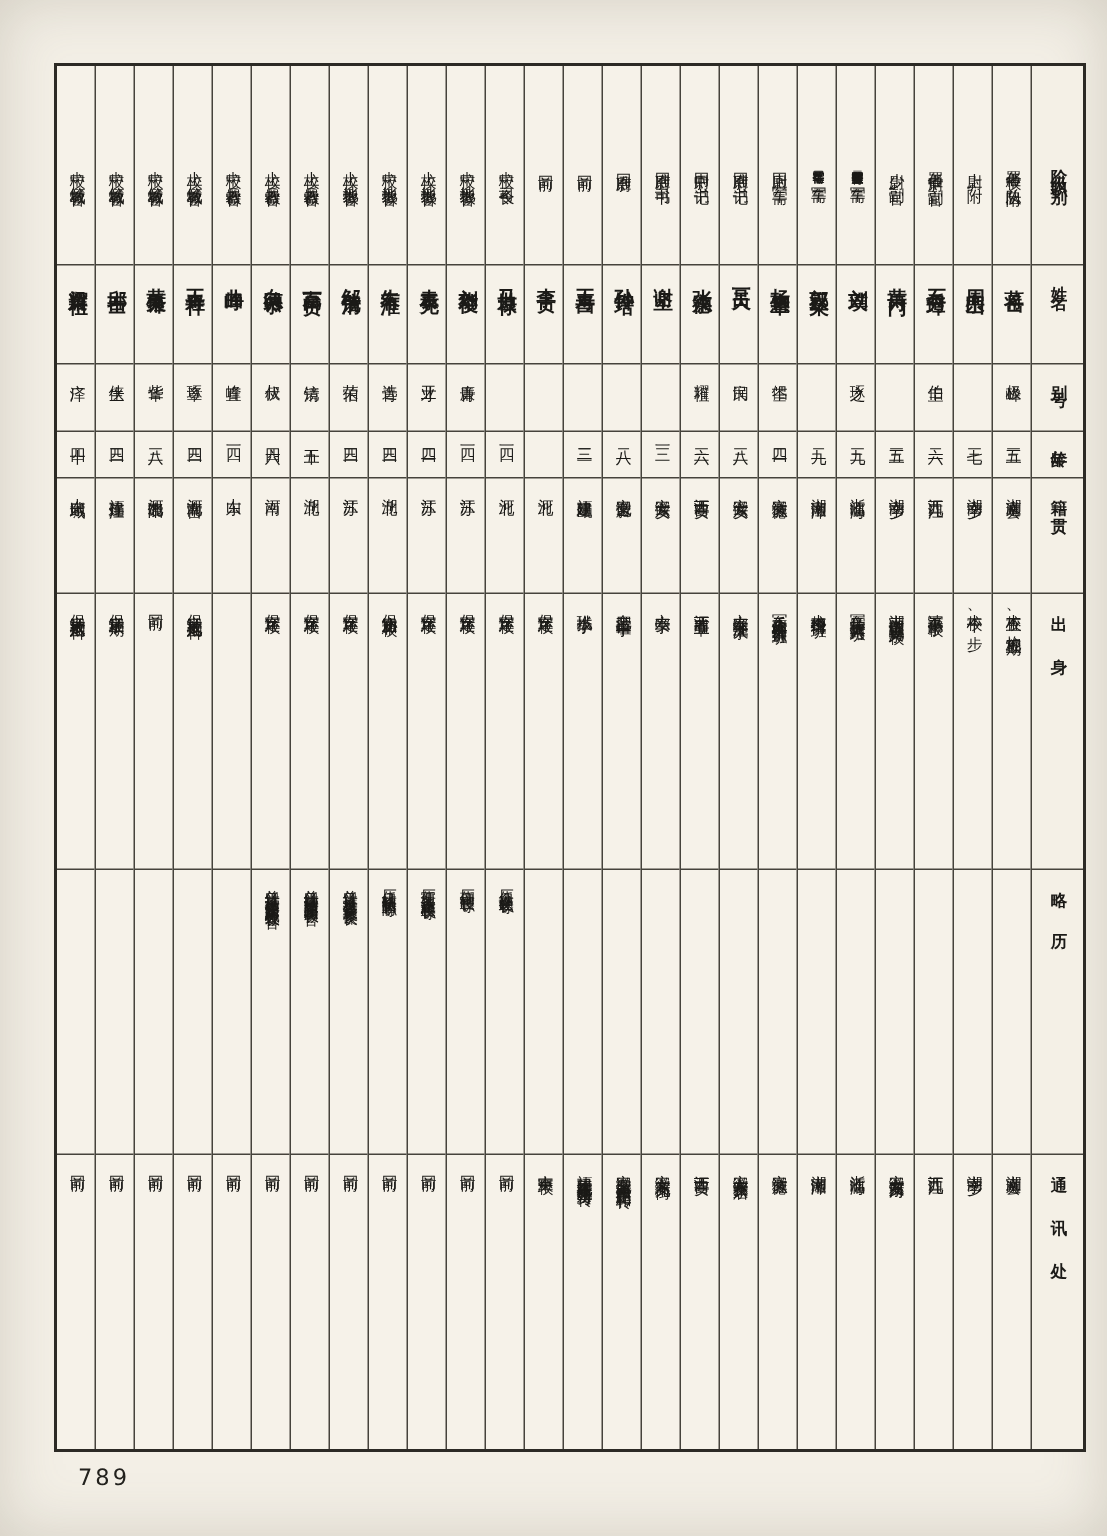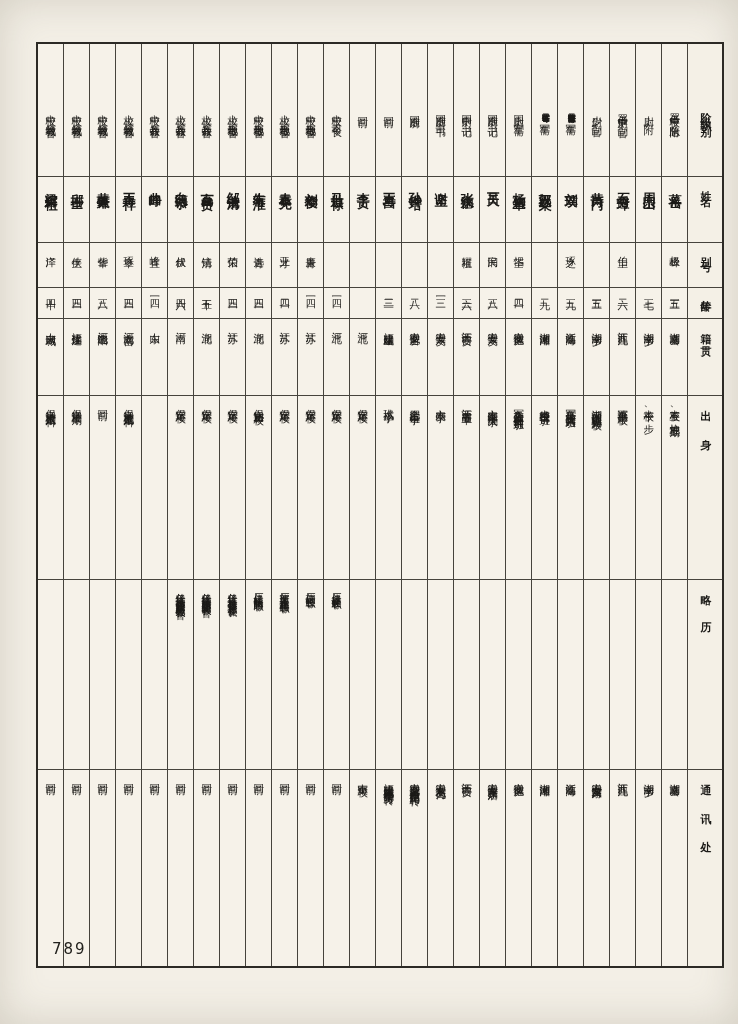--- a/index.html
+++ b/index.html
@@ -34,21 +34,21 @@
   }
   .nm { font-size: 13px; font-weight: 700; letter-spacing: 2px; }
   .rank.sm { font-size: 8px; line-height: 1.05; letter-spacing: 0; }
   .pos { }
   .c-history .vt { font-size: 10px; }
   .hdr .h { font-size: 11px; font-weight: 700; letter-spacing: .45em; }
   .hdr .sp1 { letter-spacing: 1.2em; }
   .hdr .sp2 { letter-spacing: 2.6em; }
   .c-age .vt { letter-spacing: 0; }
   .page-number {
-    position: absolute; left: 52px; top: 940px;
+    position: absolute; left: 52px; top: 976px;
     font-size: 15px; letter-spacing: 2px; color: #22211d;
   }
 </style>
 </head>
 <body>
 
 <div class="page">
   <div class="table">
       <div class="col">
         <div class="cell c-rank">

